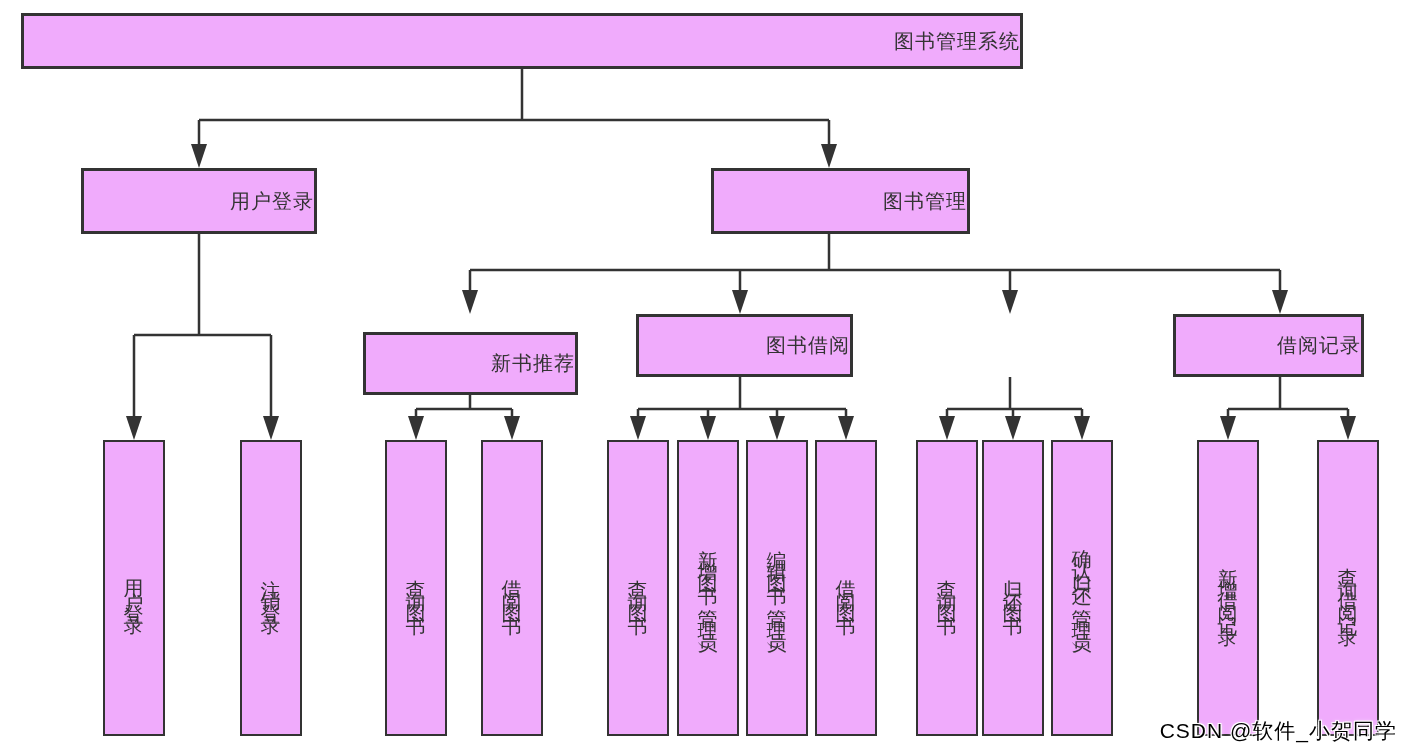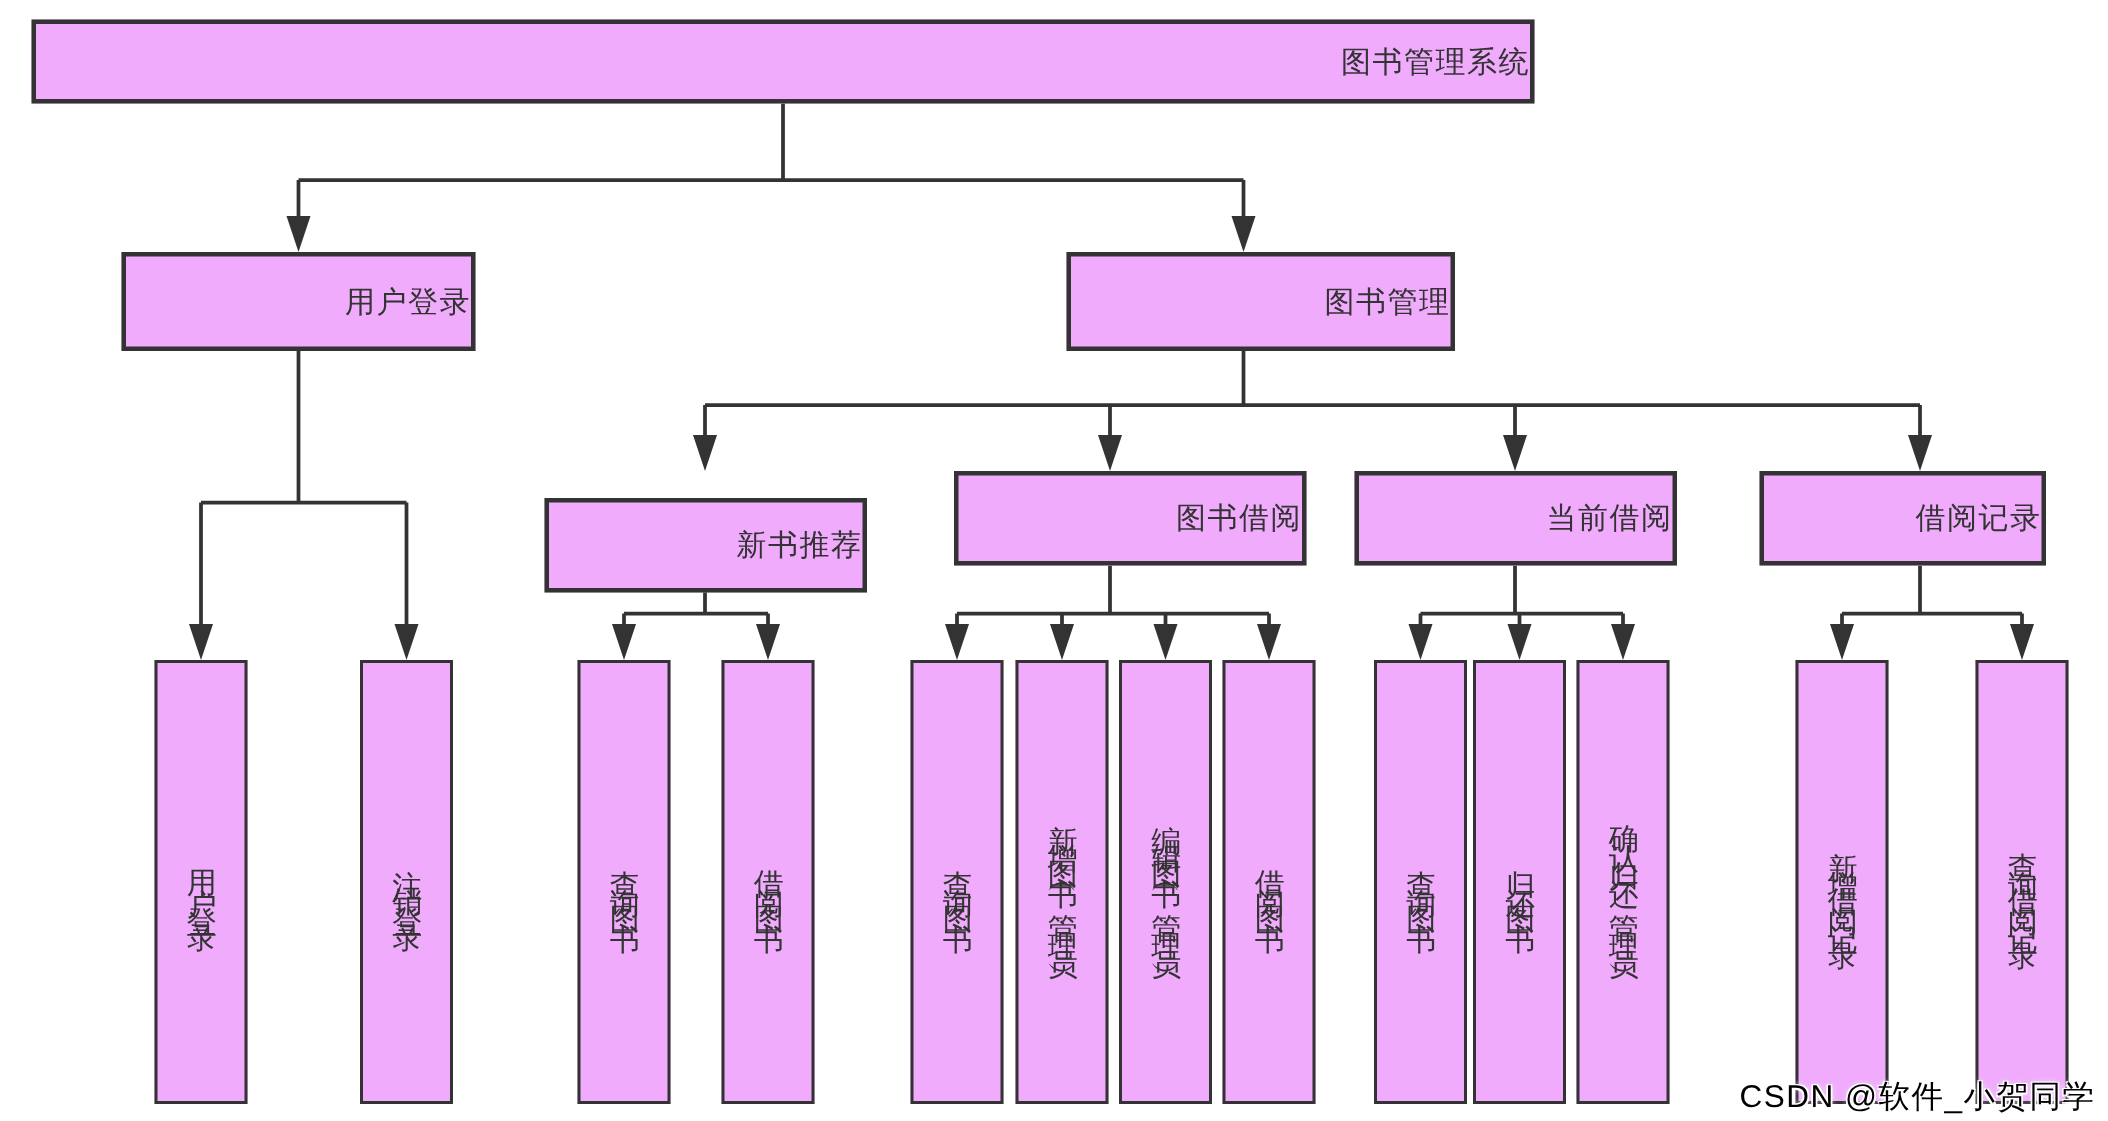--- a/index.html
+++ b/index.html
@@ -33,21 +33,21 @@
     color:#333333;
     white-space:nowrap;
   }
   
   .n-root{left:21px;top:13px;width:1002px;height:56px;}
   
   .n-l2-0{left:81px;top:168px;width:236px;height:66px;}
   .n-l2-1{left:711px;top:168px;width:259px;height:66px;}
   
   .n-l3-0{left:363px;top:332px;width:215px;height:63px;}
-  .n-l3-1{left:636px;top:314px;width:235px;height:63px;}
+  .n-l3-1{left:636px;top:314px;width:217px;height:63px;}
   .n-l3-2{left:903px;top:314px;width:215px;height:63px;}
   .n-l3-3{left:1173px;top:314px;width:191px;height:63px;}
   
   .tall{top:440px;width:62px;height:296px;}
   .n-a0{left:103px;} .n-a1{left:240px;}
   .n-b0{left:385px;} .n-b1{left:481px;}
   .n-c0{left:607px;} .n-c1{left:677px;} .n-c2{left:746px;} .n-c3{left:815px;}
   .n-d0{left:916px;} .n-d1{left:982px;} .n-d2{left:1051px;}
   .n-e0{left:1197px;} .n-e1{left:1317px;}
   #watermark{
@@ -119,23 +119,20 @@
   <div class="node hnode n-l2-1">
     <span>图书管理</span>
   </div>
 
   <div class="node hnode n-l3-0">
     <span>新书推荐</span>
   </div>
   <div class="node hnode n-l3-1">
     <span>图书借阅</span>
   </div>
-  <div class="node hnode n-l3-2">
-    <span>当前借阅</span>
-  </div>
   <div class="node hnode n-l3-3">
     <span>借阅记录</span>
   </div>
 
   <div class="node vnode tall n-a0">
     <span>用户登录</span>
   </div>
   <div class="node vnode tall n-a1">
     <span>注销登录</span>
   </div>

